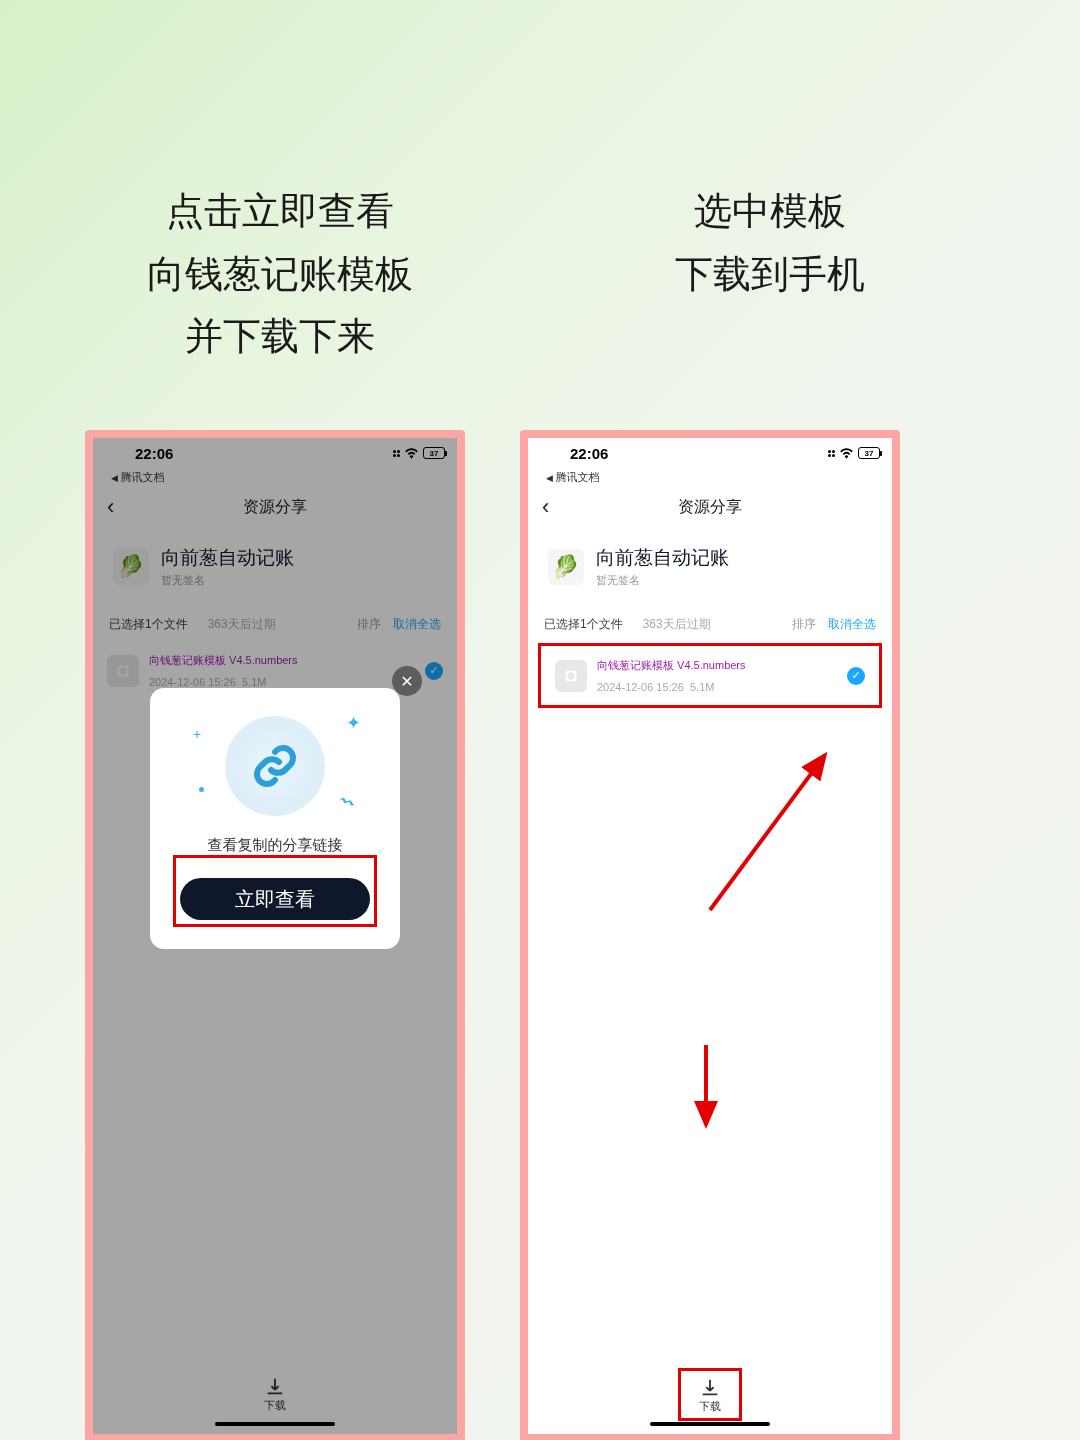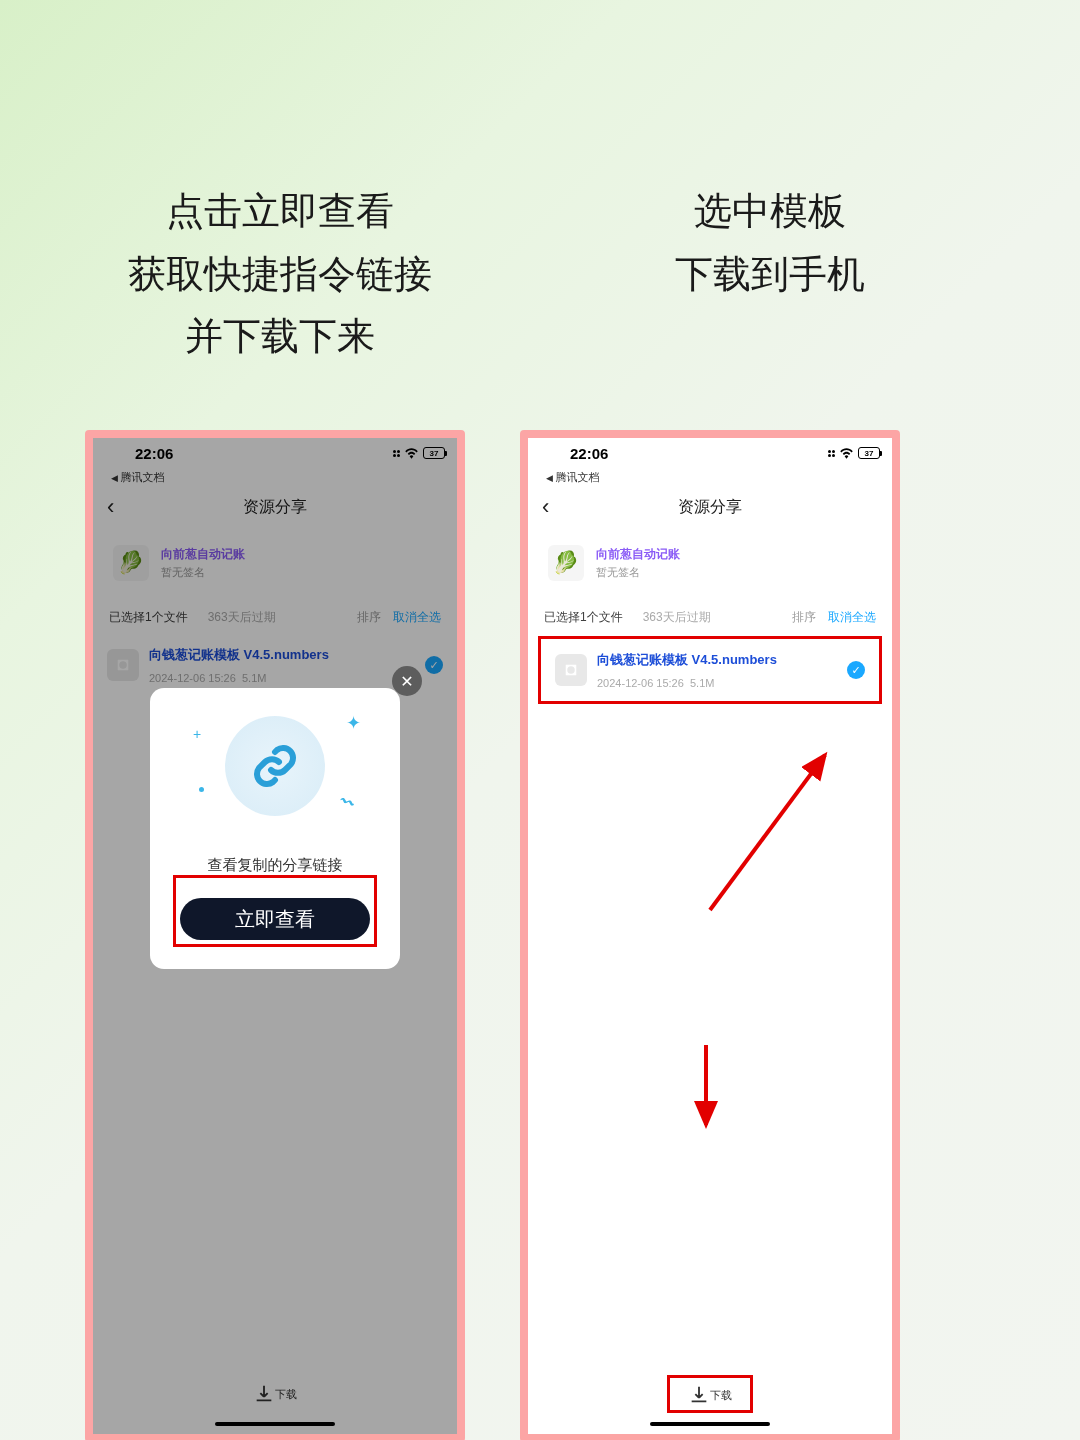--- a/index.html
+++ b/index.html
@@ -77,21 +77,21 @@
   align-items: center;
   padding: 18px 20px 20px;
   gap: 12px;
 }
 .avatar {
   width: 36px; height: 36px; border-radius: 6px;
   background: #f5f5f5;
   display: flex; align-items: center; justify-content: center;
   font-size: 22px;
 }
-.profile-name { font-size: 12px; font-weight: 700; color: #8b5cf6; }
+.profile-name { font-size: 19px; font-weight: 400; color: #0f172a; }
 .profile-sub { font-size: 11px; color: #999; margin-top: 2px; }
 
 .sel-row {
   display: flex;
   align-items: center;
   padding: 8px 16px;
   font-size: 12px;
 }
 .sel-count { color: #404040; }
 .sel-expire { color: #aaa; margin-left: 20px; flex: 1; }
@@ -105,40 +105,40 @@
   gap: 10px;
   position: relative;
 }
 .file-icon {
   width: 32px; height: 32px; border-radius: 6px;
   background: #e8e8e8;
   display: flex; align-items: center; justify-content: center;
   color: #fff;
 }
 .file-icon svg { width: 18px; height: 18px; }
-.file-name { font-size: 13px; font-weight: 700; color: #1d4ed8; }
+.file-name { font-size: 11px; font-weight: 400; color: #a21caf; }
 .file-meta { font-size: 11px; color: #aaa; margin-top: 8px; }
 .file-check {
   width: 18px; height: 18px; border-radius: 50%;
   background: #1aa8ff; color: #fff;
   display: flex; align-items: center; justify-content: center;
   font-size: 11px;
 }
 
 .red-box { border: 3px solid #e20000; }
 
 .bottom-bar {
   position: absolute;
   bottom: 0; left: 0; right: 0;
   height: 80px;
   display: flex;
   align-items: center;
   justify-content: center;
 }
-.dl-btn { display: flex; flex-direction: row; align-items: center; gap: 0; color: #333; }
+.dl-btn { display: flex; flex-direction: column; align-items: center; gap: 0; color: #333; }
 .dl-btn svg { width: 22px; height: 22px; }
 .dl-label { font-size: 11px; }
 .home-ind { position: absolute; bottom: 8px; left: 50%; transform: translateX(-50%); width: 120px; height: 4px; background: #000; border-radius: 3px; }
 
 .modal {
   position: absolute;
   left: 50%; top: 250px; transform: translateX(-50%);
   width: 250px;
   background: #fff;
   border-radius: 14px;
@@ -161,39 +161,39 @@
   background: radial-gradient(circle, #e8f4fb 0%, #d8ecf7 100%);
   display: flex; align-items: center; justify-content: center;
   position: relative;
 }
 .link-circle svg { width: 48px; height: 48px; }
 .spark { position: absolute; font-size: 14px; color: #3bb6e8; }
 .spark1 { left: -32px; top: 10px; }
 .spark2 { right: -36px; top: -4px; font-size: 18px; }
 .spark3 { right: -30px; bottom: 6px; transform: rotate(20deg); }
 .spark4 { left: -26px; bottom: 24px; width: 5px; height: 5px; background: #3bb6e8; border-radius: 50%; }
-.modal-text { margin-top: 40px; font-size: 15px; color: #333; font-weight: 500; font-family: Liberation Serif, serif; }
+.modal-text { margin-top: 20px; font-size: 15px; color: #333; font-weight: 500; font-family: Liberation Serif, serif; }
 .view-btn {
   margin-top: 16px;
   width: 190px; height: 42px;
   background: #0f172a;
   color: #fff;
   border-radius: 22px;
   display: flex; align-items: center; justify-content: center;
   font-size: 20px;
 }
 .view-btn-wrap { margin-top: 0; padding: 4px; }
 
 .arrow { position: absolute; z-index: 20; }
 </style>
 </head>
 <body>
 
 <div class="caption caption-left">点击立即查看
-获取快捷指令链接
+向钱葱记账模板
 并下载下来</div>
 <div class="caption caption-right">选中模板
 下载到手机</div>
 
 <div class="phone phone-left">
 
   <div class="status-bar">
     <span class="status-time">22:06</span>
     <span class="status-icons">
       <span class="sig-dots">

